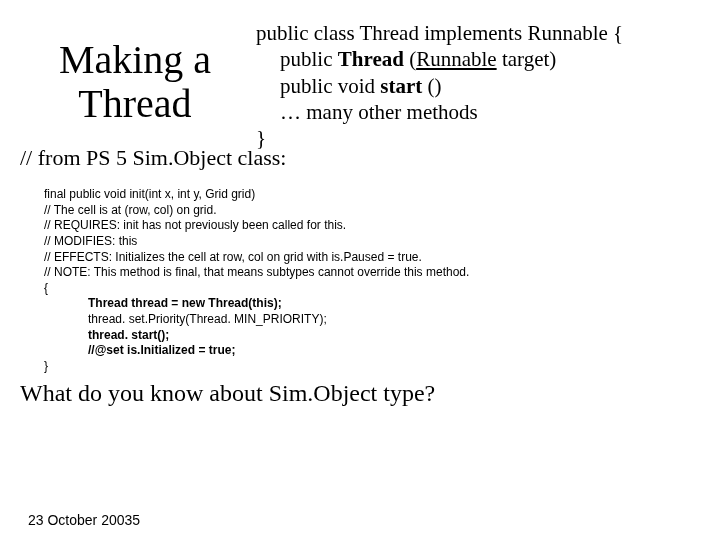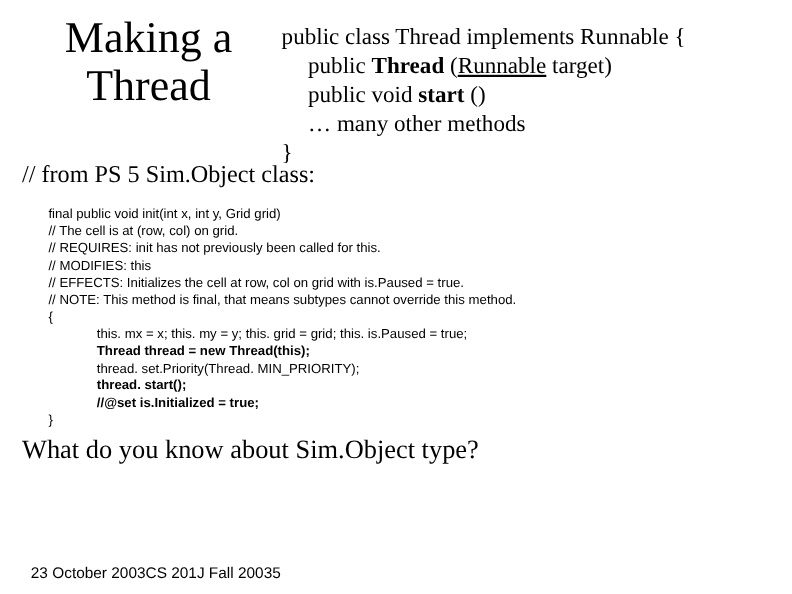--- a/index.html
+++ b/index.html
@@ -6,21 +6,21 @@
     body {
       width: 720px;
       height: 540px;
       background: #fff;
       font-family: Arial, Helvetica, sans-serif;
       color: #000;
       position: relative;
       overflow: hidden;
     }
     .slide { padding: 8px 20px 0 20px; }
-    .top { display: flex; align-items: flex-start; }
+    .top { display: flex; align-items: center; }
     .title {
       font-family: "Times New Roman", Times, serif;
       font-size: 40px;
       line-height: 1.1;
       width: 230px;
       text-align: center;
       padding-top: 4px;
     }
     .classbox {
       font-family: "Times New Roman", Times, serif;
@@ -82,28 +82,26 @@
   <div class="from">// from PS 5 Sim.Object class:</div>
 
   <div class="code">
     <div>final public void init(int x, int y, Grid grid)</div>
     <div>//     The cell is at (row, col) on grid.</div>
     <div>// REQUIRES: init has not previously been called for this.</div>
     <div>// MODIFIES: this</div>
     <div>// EFFECTS: Initializes the cell at row, col on grid with is.Paused = true.</div>
     <div>//   NOTE: This method is final, that means subtypes cannot override this method.</div>
     <div>{</div>
-    <div class="ind">this. mx = x;  this. my = y; this. grid = grid;  this. is.Paused = true;</div>
     <div class="ind"><b>Thread thread = new Thread(this);</b></div>
     <div class="ind">thread. set.Priority(Thread. MIN_PRIORITY);</div>
     <div class="ind"><b>thread. start();</b></div>
     <div class="ind"><b>//@set is.Initialized = true;</b></div>
     <div>}</div>
   </div>
 
   <div class="question">What do you know about Sim.Object type?</div>
 </div>
 
 <div class="footer">
   <span>23 October 2003</span>
-  <span>CS 201J Fall 2003</span>
   <span>5</span>
 </div>
 
 </body></html>

